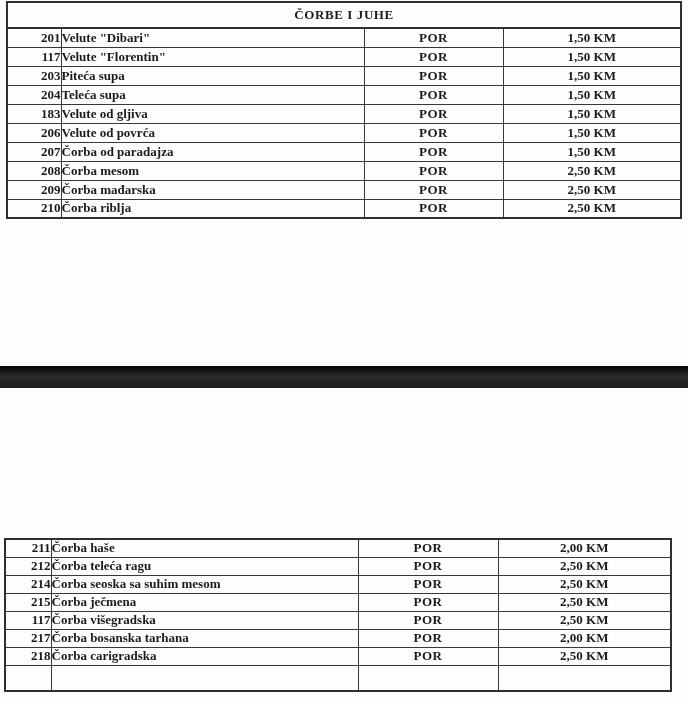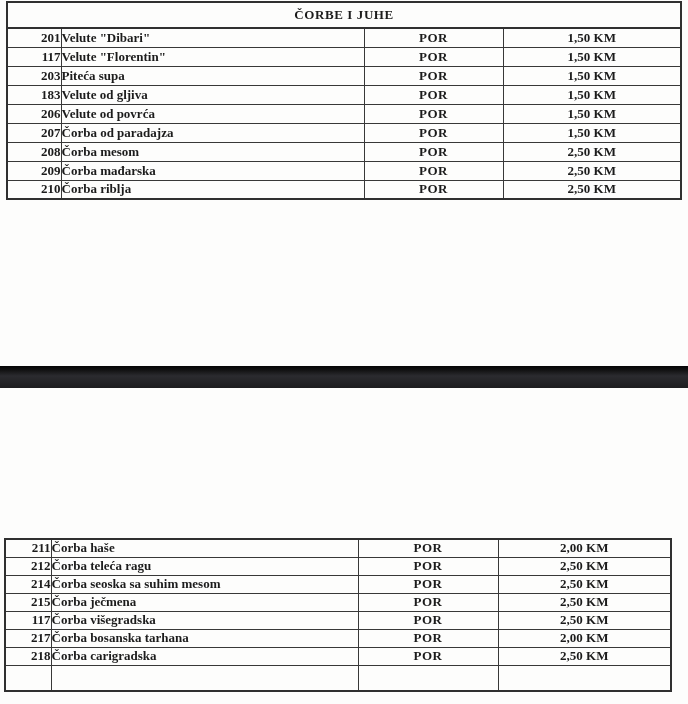--- a/index.html
+++ b/index.html
@@ -85,20 +85,26 @@
           <td class="price-cell">1,50 KM</td>
         </tr>
 
         <tr>
           <td class="code-cell">203</td>
           <td class="name-cell">Piteća supa</td>
           <td class="unit-cell">POR</td>
           <td class="price-cell">1,50 KM</td>
         </tr>
 
+        <tr>
+          <td class="code-cell">204</td>
+          <td class="name-cell">Teleća supa</td>
+          <td class="unit-cell">POR</td>
+          <td class="price-cell">1,50 KM</td>
+        </tr>
 
         <tr>
           <td class="code-cell">183</td>
           <td class="name-cell">Velute od gljiva</td>
           <td class="unit-cell">POR</td>
           <td class="price-cell">1,50 KM</td>
         </tr>
 
         <tr>
           <td class="code-cell">206</td>

